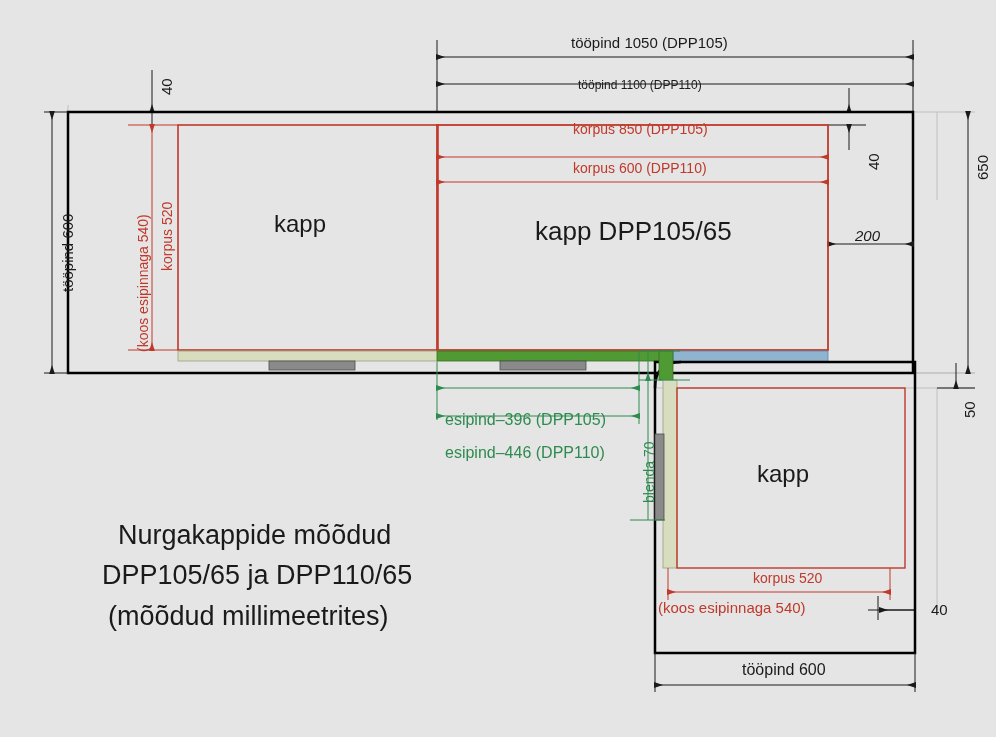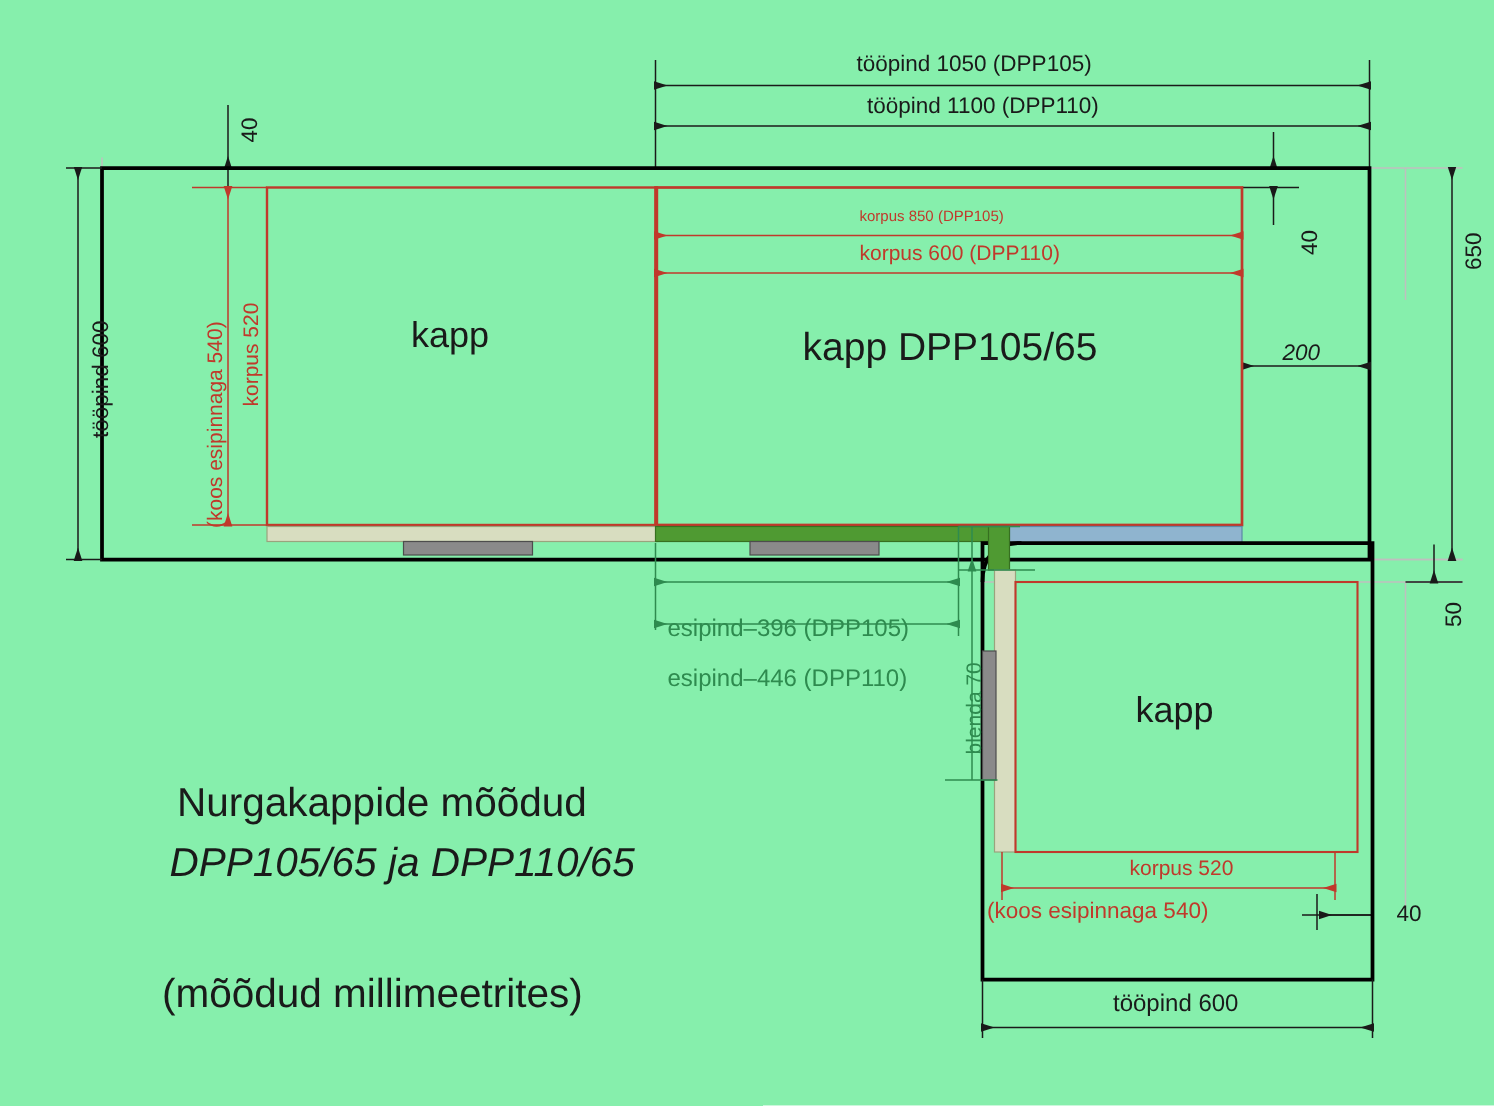--- a/index.html
+++ b/index.html
@@ -1,17 +1,17 @@
 <!DOCTYPE html>
 <html><head>
 <meta charset="utf-8">
 <style>
   html,body{margin:0;padding:0;background:#ffffff;}
   body{font-family:"Liberation Sans",sans-serif;}
-  #stage{position:relative;width:996px;height:737px;background:#86efac;overflow:hidden;}
+  #stage{position:relative;width:996px;height:737px;background:#e5e5e5;overflow:hidden;}
   svg{position:absolute;left:0;top:0;width:996px;height:737px;}
   .lbl{position:absolute;white-space:nowrap;line-height:1;}
   .blk{color:#1a1a1a;}
   .red{color:#c0392b;}
   .grn{color:#2e8b4f;}
   .vertu{transform-origin:0 0;transform:rotate(-90deg);}
 </style>
 </head>
 <body>
 
@@ -157,56 +157,56 @@
       <line x1="648" y1="351" x2="648" y2="380" marker-end="url(#arrG)"></line>
       <line x1="648" y1="380" x2="648" y2="520"></line>
       <line x1="639" y1="380" x2="690" y2="380"></line>
       <line x1="639" y1="351" x2="680" y2="351"></line>
       <line x1="630" y1="520" x2="665" y2="520"></line>
     </g>
 
   </svg>
 
   <div class="lbl blk" style="left:571px;top:35px;font-size:15px;">tööpind  1050 (DPP105)</div>
-  <div class="lbl blk" style="left:578px;top:63px;font-size:15px;">tööpind 1100 (DPP110)</div>
+  <div class="lbl blk" style="left:578px;top:79px;font-size:12px;">tööpind 1100 (DPP110)</div>
 
   <div class="lbl blk vertu" style="left:159px;top:95px;font-size:15px;">40</div>
 
   <div class="lbl blk vertu" style="left:866px;top:170px;font-size:15px;">40</div>
 
   <div class="lbl blk vertu" style="left:975px;top:180px;font-size:15px;">650</div>
 
   <div class="lbl blk" style="left:855px;top:228px;font-size:15px;font-style:italic;">200</div>
 
   <div class="lbl blk vertu" style="left:962px;top:418px;font-size:15px;">50</div>
 
   <div class="lbl blk" style="left:931px;top:602px;font-size:15px;">40</div>
 
   <div class="lbl blk vertu" style="left:60px;top:292px;font-size:15px;">tööpind 600</div>
 
   <div class="lbl red vertu" style="left:160px;top:271px;font-size:14px;">korpus 520</div>
 
   <div class="lbl red vertu" style="left:136px;top:352px;font-size:14px;">(koos esipinnaga 540)</div>
 
-  <div class="lbl red" style="left:573px;top:140px;font-size:10px;">korpus 850 (DPP105)</div>
+  <div class="lbl red" style="left:573px;top:122px;font-size:14px;">korpus 850 (DPP105)</div>
   <div class="lbl red" style="left:573px;top:161px;font-size:14px;">korpus 600 (DPP110)</div>
 
   <div class="lbl blk" style="left:274px;top:212px;font-size:24px;">kapp</div>
 
   <div class="lbl blk" style="left:535px;top:218px;font-size:26px;">kapp  DPP105/65</div>
 
   <div class="lbl blk" style="left:757px;top:462px;font-size:24px;">kapp</div>
 
   <div class="lbl grn" style="left:445px;top:376px;font-size:16px;margin-top:36px;">esipind–396 (DPP105)</div>
   <div class="lbl grn" style="left:445px;top:405px;font-size:16px;margin-top:40px;">esipind–446 (DPP110)</div>
 
   <div class="lbl grn vertu" style="left:642px;top:503px;font-size:14px;">blenda 70</div>
 
   <div class="lbl red" style="left:753px;top:571px;font-size:14px;">korpus 520</div>
   <div class="lbl red" style="left:658px;top:600px;font-size:15px;">(koos esipinnaga 540)</div>
 
   <div class="lbl blk" style="left:742px;top:662px;font-size:16px;">tööpind 600</div>
 
   <div class="lbl blk" style="left:118px;top:522px;font-size:27px;">Nurgakappide mõõdud</div>
-  <div class="lbl blk" style="left:113px;top:562px;font-size:27px;font-style:italic;">DPP105/65 ja DPP110/65</div>
-  <div class="lbl blk" style="left:108px;top:603px;font-size:27px;margin-top:46px;">(mõõdud millimeetrites)</div>
+  <div class="lbl blk" style="left:102px;top:562px;font-size:27px;">DPP105/65 ja DPP110/65</div>
+  <div class="lbl blk" style="left:108px;top:603px;font-size:27px;">(mõõdud millimeetrites)</div>
 
 </div>
 
 </body></html>

